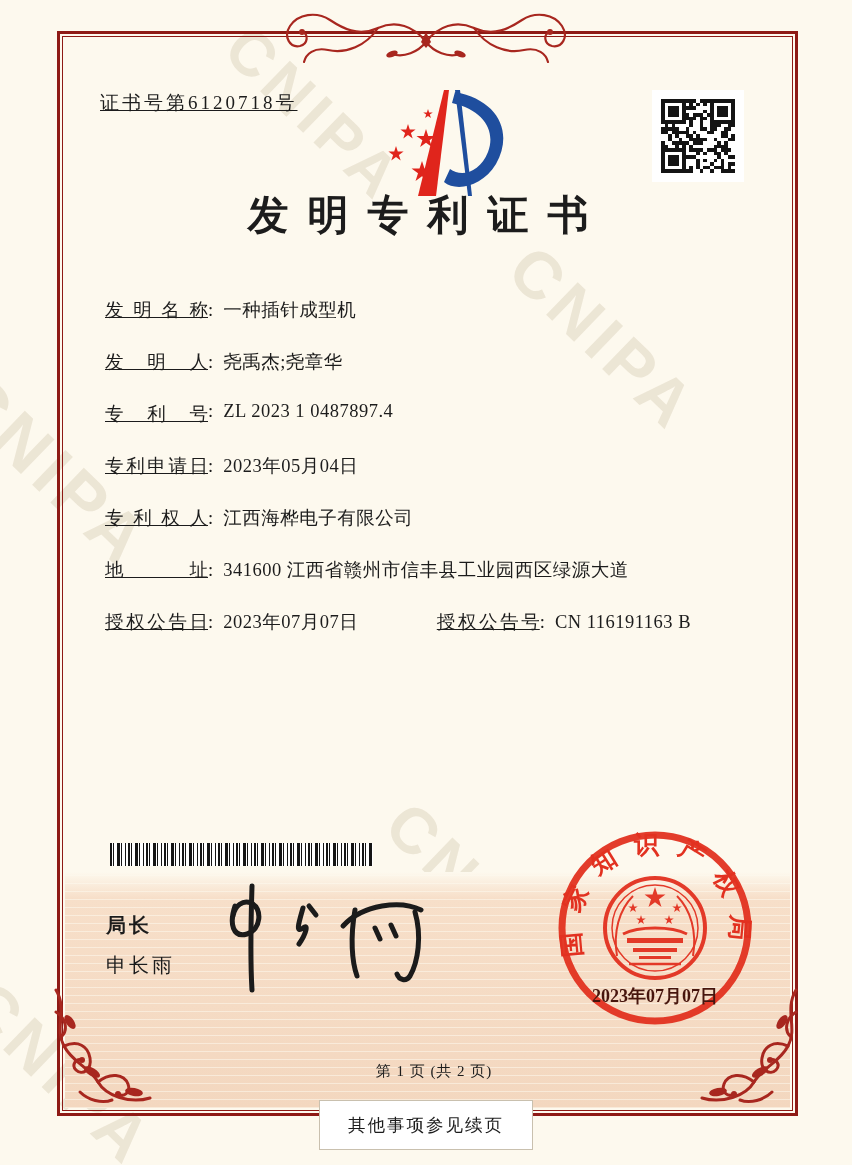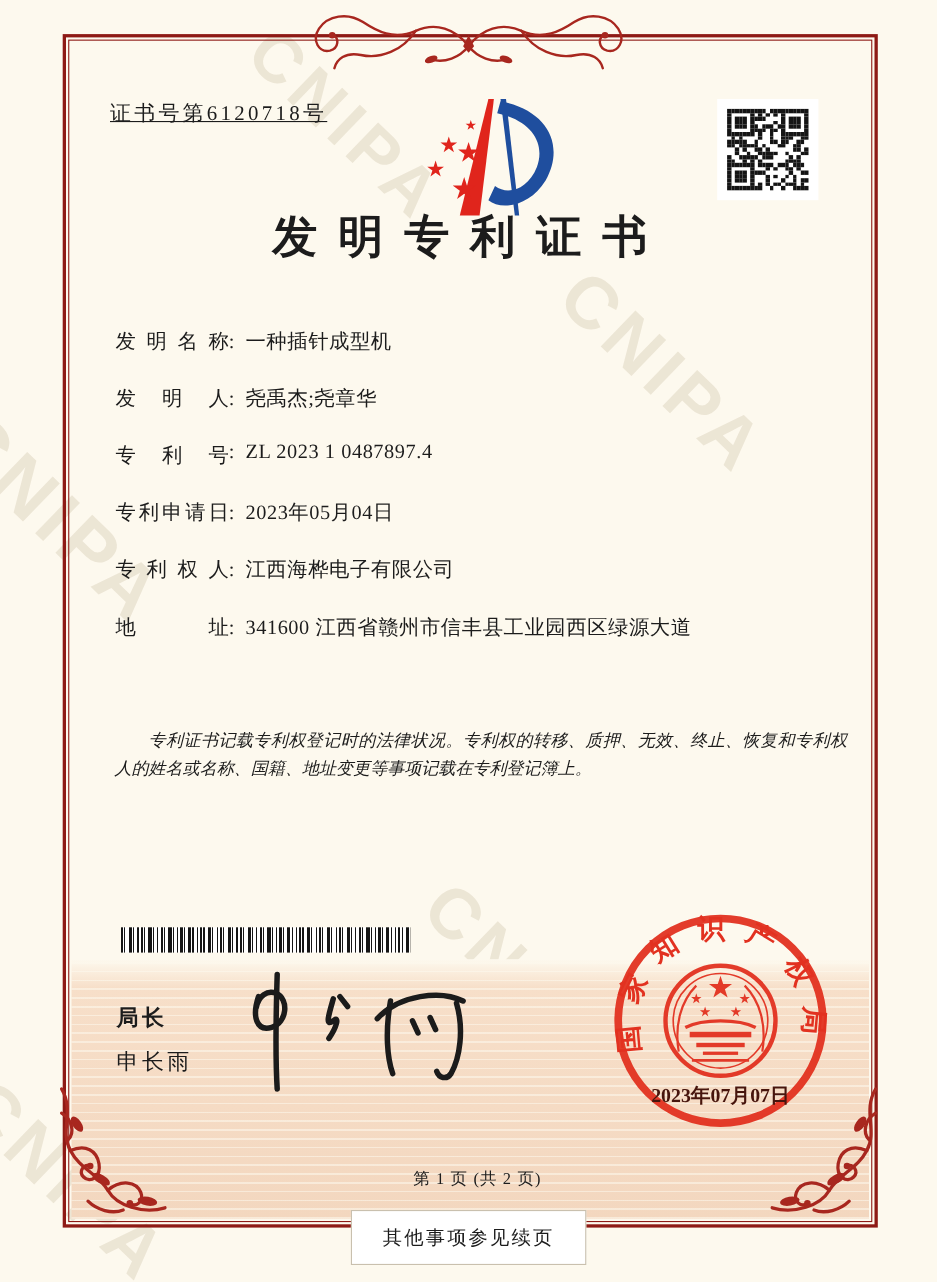--- a/index.html
+++ b/index.html
@@ -27,21 +27,21 @@
   .qr{position:absolute;left:652px;top:90px;width:92px;height:92px;background:#fff;padding:9px;box-sizing:border-box;}
   .qr-grid{display:grid;width:100%;height:100%;grid-template-rows:repeat(21,1fr);grid-template-columns:repeat(21,1fr);}
   .qr-grid i{background:#141414;}
   .qr-grid i.off{background:transparent;}
   .logo{position:absolute;left:352px;top:84px;}
   .title{position:absolute;left:0;right:0;top:188px;text-align:center;font-size:41px;font-weight:bold;
          letter-spacing:19px;padding-left:3px;}
   
   .fields{position:absolute;left:105px;top:297px;right:70px;font-size:18.5px;}
   .frow{height:52px;white-space:nowrap;}
-  .flabel{display:inline-block;width:103px;text-align:justify;text-align-last:justify;vertical-align:top;}
+  .flabel{display:inline-block;width:103px;text-align:justify;text-align-last:justify;vertical-align:top;text-decoration:underline;}
   .colon{margin-right:10px;}
   .fvalue{letter-spacing:.5px;}
   .grant-right{margin-left:74px;}
   
   .paras{position:absolute;left:104px;top:661px;width:666px;font-size:15.5px;line-height:26px;
          font-style:italic;text-align:justify;}
   .paras p{margin:0 0 10px 0;text-indent:2em;}
   
   .barcode{position:absolute;left:110px;top:843px;width:263px;height:23px;background:
      repeating-linear-gradient(90deg,#151515 0 2px,#fff 2px 3px,#151515 3px 4px,#fff 4px 7px,
@@ -608,24 +608,29 @@
     </div>
     <div class="frow">
       <span class="flabel">专利申请日</span><span class="colon">:</span><span class="fvalue">2023年05月04日</span>
     </div>
     <div class="frow">
       <span class="flabel">专利权人</span><span class="colon">:</span><span class="fvalue">江西海桦电子有限公司</span>
     </div>
     <div class="frow">
       <span class="flabel">地址</span><span class="colon">:</span><span class="fvalue">341600 江西省赣州市信丰县工业园西区绿源大道</span>
     </div>
+    <div class="frow">
+      <span class="flabel">授权公告日</span><span class="colon">:</span><span class="fvalue">2023年07月07日</span>
+      <span class="grant-right">
+        <span class="flabel">授权公告号</span><span class="colon">:</span><span class="fvalue">CN 116191163 B</span>
+      </span>
+    </div>
   </div>
 
   <div class="paras">
-    <p>专利证书记载专利权登记时的法律状况。专利权的转移、质押、无效、终止、恢复和专利权人的姓名或名称、国籍、地址变更等事项记载在专利登记簿上。</p>
   </div>
 
   <div class="barcode"></div>
 
   <div class="director-title">局长</div>
   <div class="director-name">申长雨</div>
   <svg class="sig" width="250" height="122" viewBox="0 0 250 122">
     <g stroke="#1b1b1b" fill="none" stroke-width="5" stroke-linecap="round" stroke-linejoin="round">
       <path d="M30,28 C24,46 28,60 42,56 C56,52 58,30 46,25 C38,22 30,27 28,38"></path>
       <path d="M47,8 C46,40 45,80 47,112"></path>

